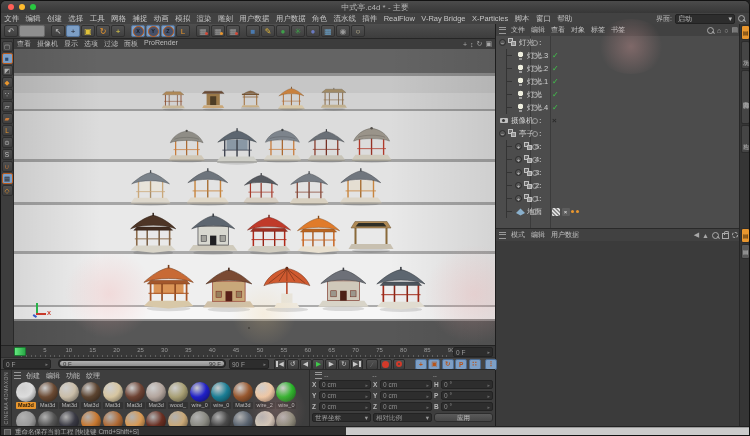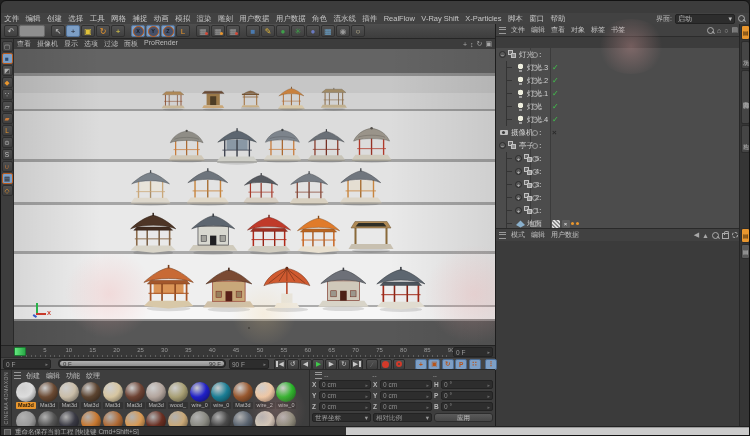--- a/index.html
+++ b/index.html
@@ -64,21 +64,21 @@
   
   .wm{position:absolute;border-radius:50%;pointer-events:none;}
   
   #rightpanel{position:absolute;left:494px;top:23px;width:256px;height:402px;background:#3c3c3c;border-left:1px solid #1e1e1e;}
   #om-menu{position:absolute;left:0;top:0;width:244px;height:12px;background:#414141;border-bottom:1px solid #2c2c2c;
            display:flex;align-items:center;font-size:7px;color:#c0c0c0;}
   #om-menu .menu-item{padding:0 3px;}
   .hamb{width:7px;height:5px;margin:0 2px 0 3px;border-top:1px solid #999;border-bottom:1px solid #999;position:relative;}
   .hamb:after{content:"";position:absolute;left:0;top:1.5px;width:100%;height:1px;background:#999;}
   .panel-icons{position:absolute;right:2px;top:0;height:12px;display:flex;align-items:center;gap:3px;color:#a8a8a8;font-size:7px;}
-  #om-tree{position:absolute;left:0;top:24px;width:244px;height:192px;background:#4c4c4c;overflow:hidden;}
+  #om-tree{position:absolute;left:0;top:12px;width:244px;height:192px;background:#4c4c4c;overflow:hidden;}
   .tsepline{position:absolute;top:0;bottom:0;width:1px;background:rgba(0,0,0,.22);}
   .trow{height:13px;display:flex;align-items:center;position:relative;font-size:7.5px;color:#d2d2d2;}
   .tleft{display:flex;align-items:center;height:100%;}
   .conn{width:7px;height:13px;border-left:1px solid #343434;position:relative;margin-right:1px;}
   .conn:after{content:"";position:absolute;left:0;top:6px;width:5px;height:1px;background:#343434;}
   .exp{width:7px;height:7px;border-radius:50%;background:#585858;border:1px solid #2c2c2c;color:#ccc;
        font-size:6px;line-height:6px;text-align:center;margin-right:1px;box-sizing:border-box;}
   .oi{width:9px;height:9px;position:relative;margin:0 2px 0 1px;display:inline-block;}
   .i-null b,.i-null u{position:absolute;width:5px;height:5px;border:1px solid #c2c2c2;box-sizing:border-box;}
   .i-null b{left:0;top:0;background:#6a6a6a;}
@@ -164,40 +164,46 @@
   #status-light{position:absolute;left:345px;right:0;top:0;bottom:0;background:#cbcbcb;border-top:1px solid #9a9a9a;}
   .lockico{width:5px;height:4px;border:1px solid #aaa;position:relative;display:inline-block;margin-top:2px;}
   .lockico:before{content:"";position:absolute;left:0.5px;top:-3px;width:3px;height:3px;border:1px solid #aaa;border-bottom:none;border-radius:2px 2px 0 0;}
   .gearico{width:6px;height:6px;border:1.5px dashed #aaa;border-radius:50%;display:inline-block;box-sizing:border-box;}
 </style>
 </head>
 <body>
 
 <div class="window">
 
+  <div id="titlebar">
+    <span class="tldot" style="left:7px;background:#ff5f57"></span>
+    <span class="tldot" style="left:18px;background:#febc2e"></span>
+    <span class="tldot" style="left:29px;background:#28c840"></span>
+    <span id="title">中式亭.c4d * - 主要</span>
+  </div>
 
   <div id="menubar">
       <span class="menu-item">文件</span>
       <span class="menu-item">编辑</span>
       <span class="menu-item">创建</span>
       <span class="menu-item">选择</span>
       <span class="menu-item">工具</span>
       <span class="menu-item">网格</span>
       <span class="menu-item">捕捉</span>
       <span class="menu-item">动画</span>
       <span class="menu-item">模拟</span>
       <span class="menu-item">渲染</span>
       <span class="menu-item">雕刻</span>
       <span class="menu-item">用户数据</span>
       <span class="menu-item">用户数据</span>
       <span class="menu-item">角色</span>
       <span class="menu-item">流水线</span>
       <span class="menu-item">插件</span>
       <span class="menu-item">RealFlow</span>
-      <span class="menu-item">V-Ray Shift</span>
+      <span class="menu-item">V-Ray Bridge</span>
       <span class="menu-item">X-Particles</span>
       <span class="menu-item">脚本</span>
       <span class="menu-item">窗口</span>
       <span class="menu-item">帮助</span>
     </div>
   <div id="iface">
     <span>界面:</span>
     <span id="iface-box">
       <span>启动</span>
         <span>▾</span>

